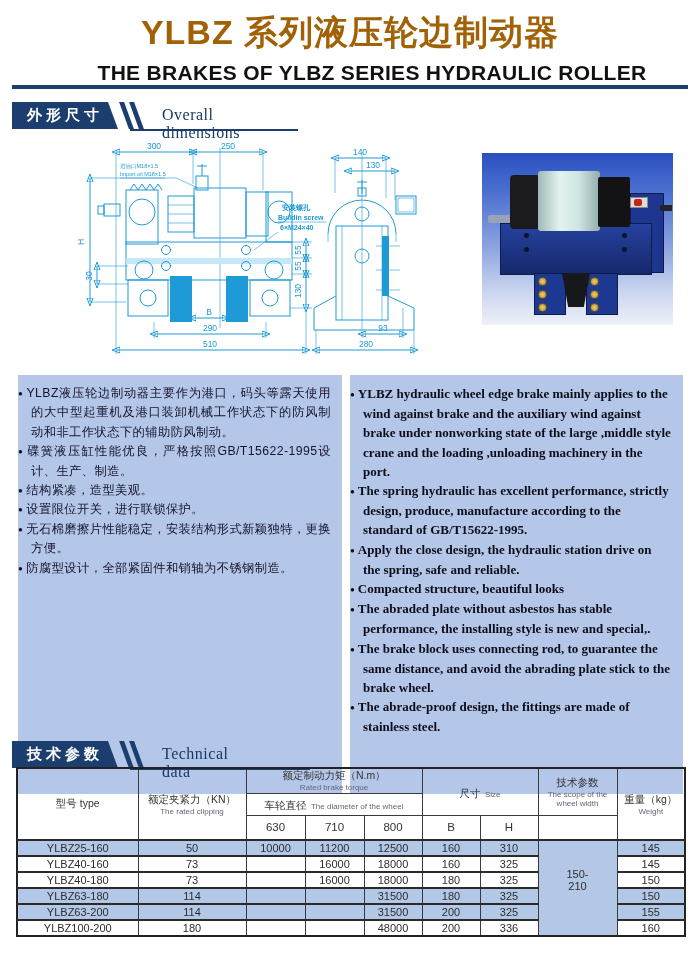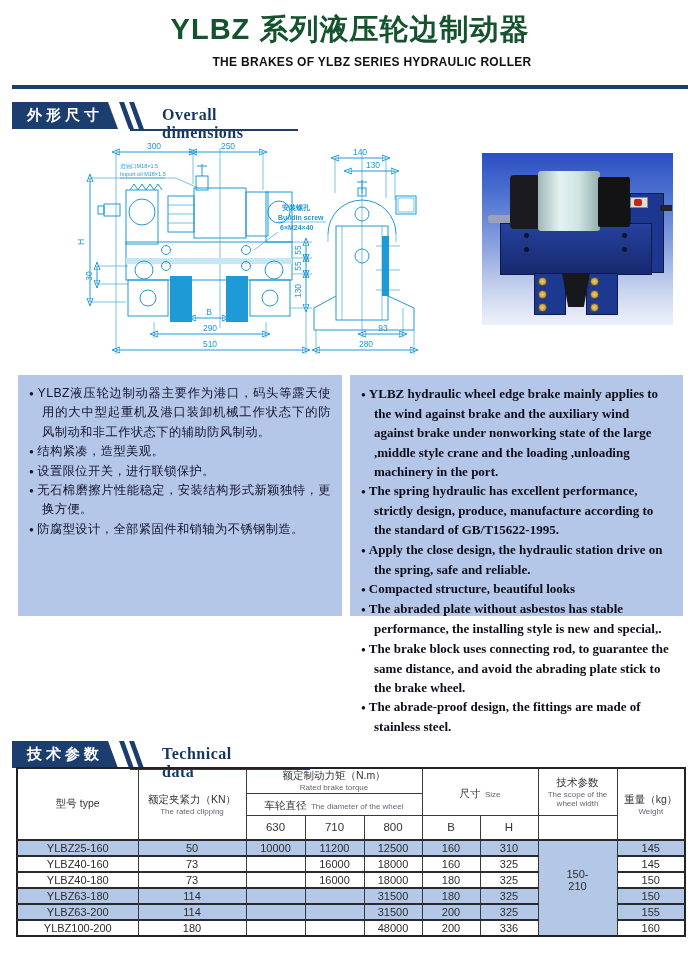--- a/index.html
+++ b/index.html
@@ -1,34 +1,34 @@
 <!DOCTYPE html>
 <html><head>
 <meta charset="utf-8">
 <style>
   * { margin:0; padding:0; box-sizing:border-box; }
   html,body { width:700px; height:975px; background:#fff; font-family:"Liberation Sans",sans-serif; }
   body { position:relative; overflow:hidden; }
 
   
   .titles { position:absolute; top:10px; left:0; width:700px; text-align:center; }
-  .title-zh { font-size:29px; font-weight:bold; color:#14532d; letter-spacing:1px; }
-  .title-en { font-size:12px; font-weight:bold; color:#111; margin-top:5px; letter-spacing:.3px;margin-left:44px; }
+  .title-zh { font-size:34px; font-weight:bold; color:#a16207; letter-spacing:1px; }
+  .title-en { font-size:21px; font-weight:bold; color:#111; margin-top:5px; letter-spacing:.3px;margin-left:44px; }
   .navy-bar { position:absolute; top:85px; left:12px; width:676px; height:4px; background:#1c3e6e; }
 
   
   .sec-head { position:absolute; left:12px; height:27px; }
   .sec-box { position:absolute; left:0; top:0; width:106px; height:27px; background:#1c3e6e;
              clip-path:polygon(0 0, calc(100% - 10px) 0, 100% 100%, 0 100%);
              color:#fff; font-family:"Liberation Serif",serif; font-weight:bold; font-size:15px;
              letter-spacing:4px; display:flex; align-items:center; justify-content:center; }
   .stripe { position:absolute; top:0; width:5px; height:27px; background:#1c3e6e; transform:skewX(20deg); }
   .stripe.s1 { left:112px; } .stripe.s2 { left:122px; }
   .sec-en { position:absolute; left:150px; top:4px; font-family:"Liberation Serif",serif;
-            font-size:16px; color:#14365f; font-weight:bold; letter-spacing:.5px; }
+            font-size:16px; color:#14365f; font-weight:normal; letter-spacing:.5px; }
   .sec-underline { position:absolute; left:118px; top:27px; height:2px; background:#1c3e6e; }
   #sec-a { top:102px; } #sec-b { top:741px; }
   #sec-a .sec-underline { width:168px; } #sec-b .sec-underline { width:180px; }
 
   
   .drawing { position:absolute; left:70px; top:138px; }
   .drawing text { font-family:"Liberation Sans",sans-serif; fill:#1e9ad6; font-size:8.5px; }
   .drawing .tiny { font-size:5.5px; }
   .drawing .lbl { font-size:7px; font-weight:bold; }
   .drawing line, .drawing path, .drawing rect, .drawing circle, .drawing polyline
@@ -52,21 +52,21 @@
   .ph-valve{ left:148px; top:44px; width:18px; height:11px; background:#ddd; border:1px solid #888; }
   .ph-red  { left:152px; top:46px; width:8px; height:7px; background:#c22418; border-radius:2px; }
   .ph-legL { left:52px; top:120px; width:32px; height:42px; background:#1c3890; border:1px solid #0d1c4a; }
   .ph-legR { left:104px; top:120px; width:32px; height:42px; background:#1c3890; border:1px solid #0d1c4a; }
   .ph-pad  { left:80px; top:120px; width:28px; height:34px; background:#17181c;
              clip-path:polygon(0 0,100% 0,78% 100%,22% 100%); }
   .bolt { width:9px; height:9px; border-radius:50%; background:radial-gradient(#e8cc7a,#b78f2e); border:1px solid #6e5415; }
   .dot  { width:5px; height:5px; border-radius:50%; background:#0a1330; }
 
   
-  .panel { position:absolute; top:375px; height:241px; background:#b5c7e8; padding:9px 11px 8px 11px; }
+  .panel { position:absolute; top:375px; height:419px; background:#b5c7e8; padding:9px 11px 8px 0; }
   #panel-zh { left:18px; width:324px; }
   #panel-en { left:350px; width:333px;font-weight:bold; }
   .panel p { margin:0; padding-left:13px; text-indent:-13px; }
   #panel-zh p { font-size:12.3px; line-height:19.4px; color:#14142e; letter-spacing:.4px; text-align:justify; }
   #panel-en p { font-family:"Liberation Serif",serif; font-size:13px; line-height:19.2px; color:#0d0d1a; }
   .panel p::before { content:"\25CF"; font-size:8px; vertical-align:1px; padding-right:3px; }
 
   
   .tbl { position:absolute; left:16px; top:767px; border-collapse:collapse; table-layout:fixed; width:668px; }
   .tbl td { border:1px solid #3a3a3a; text-align:center; vertical-align:middle; overflow:hidden; }
@@ -245,20 +245,21 @@
   <div class="bolt" style="left:108px;top:137px"></div>
   <div class="bolt" style="left:108px;top:150px"></div>
   <div class="dot" style="left:42px;top:80px"></div>
   <div class="dot" style="left:42px;top:94px"></div>
   <div class="dot" style="left:140px;top:80px"></div>
   <div class="dot" style="left:140px;top:94px"></div>
 </div>
 
 <div class="panel" id="panel-zh">
   <p>YLBZ液压轮边制动器主要作为港口，码头等露天使用的大中型起重机及港口装卸机械工作状态下的防风制动和非工作状态下的辅助防风制动。</p>
+  <p>碟簧液压缸性能优良，严格按照GB/T15622-1995设计、生产、制造。</p>
   <p>结构紧凑，造型美观。</p>
   <p>设置限位开关，进行联锁保护。</p>
   <p>无石棉磨擦片性能稳定，安装结构形式新颖独特，更换方便。</p>
   <p>防腐型设计，全部紧固件和销轴为不锈钢制造。</p>
 </div>
 <div class="panel" id="panel-en">
   <p>YLBZ hydraulic wheel edge brake mainly applies to the wind against brake and the auxiliary wind against brake under nonworking state of the large ,middle style crane and the loading ,unloading machinery in the port.</p>
   <p>The spring hydraulic has excellent performance, strictly design, produce, manufacture according to the standard of GB/T15622-1995.</p>
   <p>Apply the close design, the hydraulic station drive on the spring, safe and reliable.</p>
   <p>Compacted structure, beautiful looks</p>

